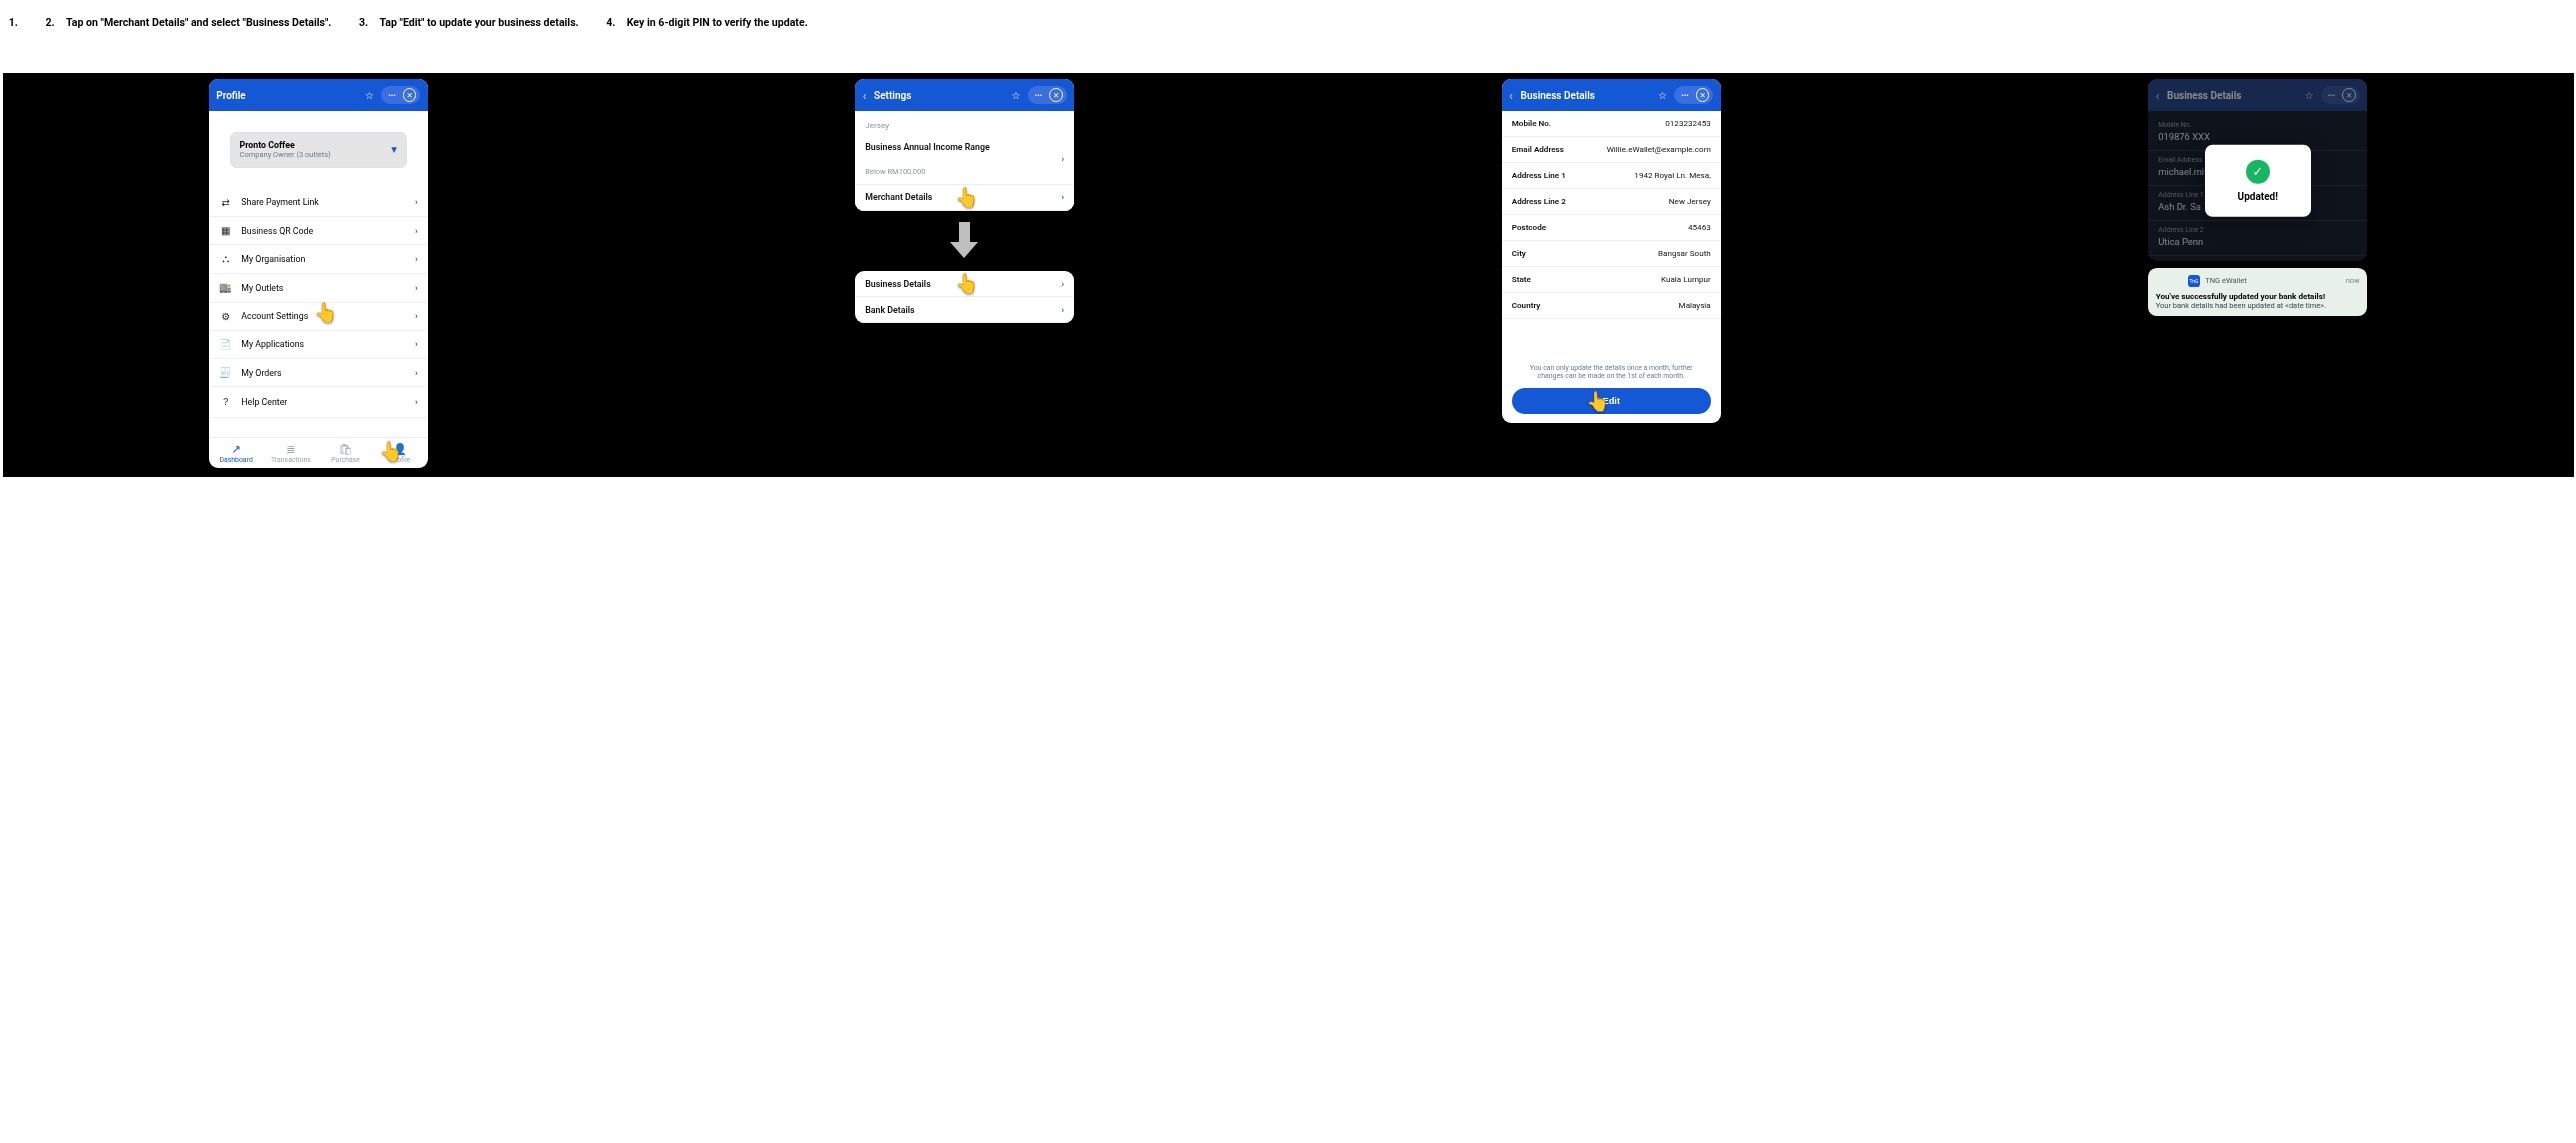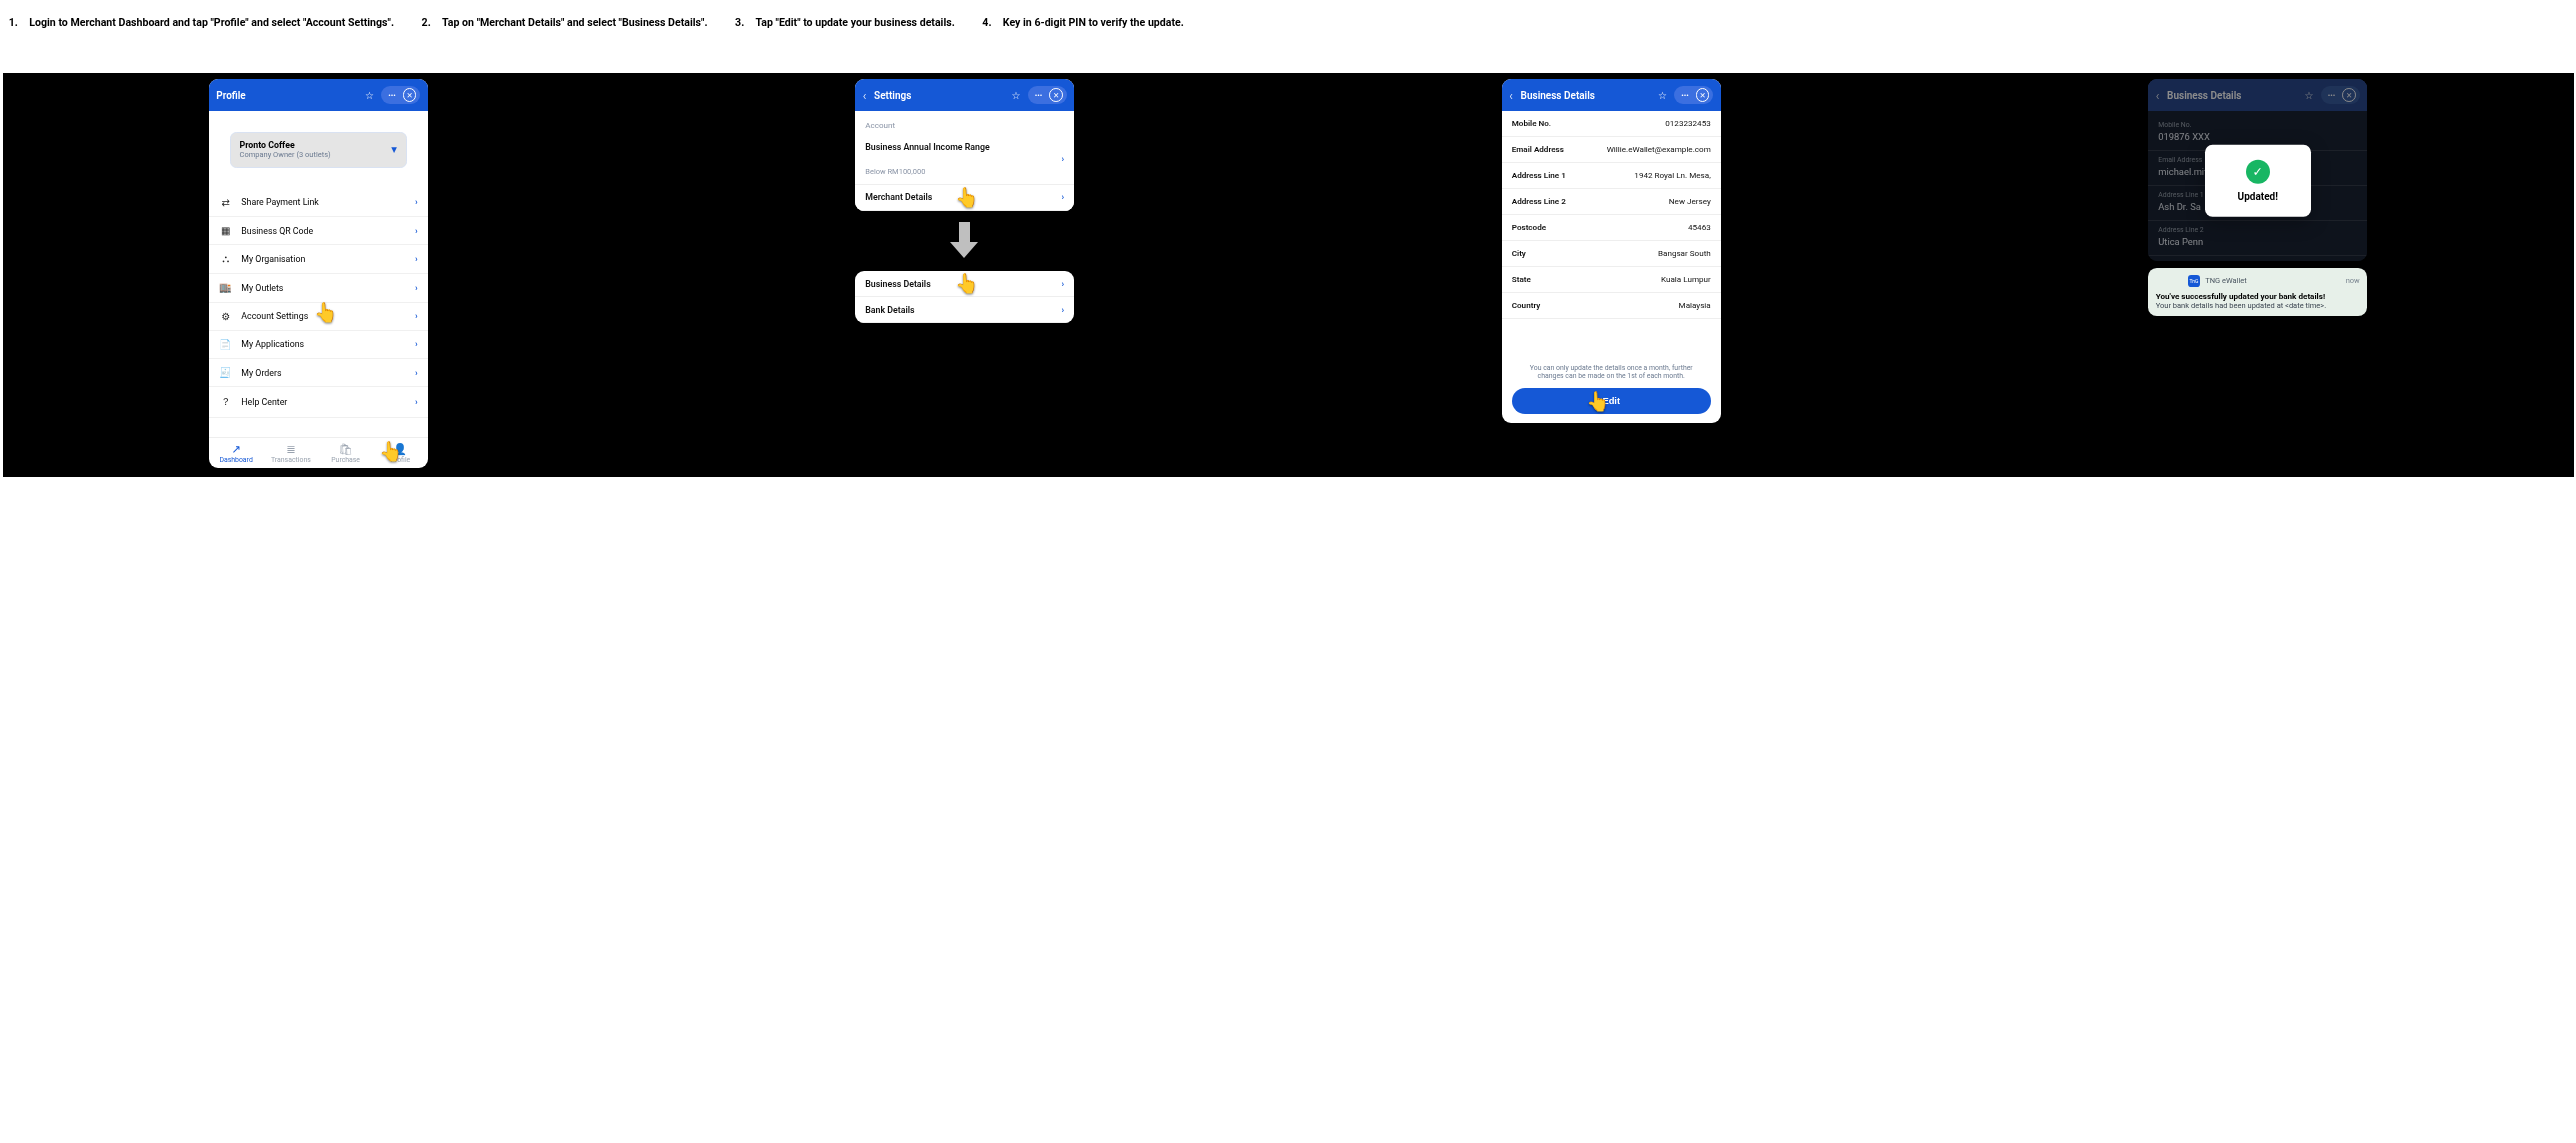--- a/index.html
+++ b/index.html
@@ -76,21 +76,20 @@
 
   .tap-hand { position: absolute; font-size: 19px; pointer-events: none; filter: drop-shadow(0 1.3px 1.3px rgba(0,0,0,.5)); }
   .rel { position: relative; }
 </style>
 </head>
 <body>
 
 <div class="steps-row">
   <div class="step-head">
     <span class="step-num">1.</span>
-    <span>Login to Merchant Dashboard and tap "Profile" and select "Account Settings".</span>
   </div>
   <div class="step-head">
     <span class="step-num">2.</span>
     <span>Tap on "Merchant Details" and select "Business Details".</span>
   </div>
   <div class="step-head">
     <span class="step-num">3.</span>
     <span>Tap "Edit" to update your business details.</span>
   </div>
   <div class="step-head">
@@ -193,21 +192,21 @@
         <span class="title">Settings</span>
         <span class="icons">
           <span class="icbtn star">☆</span>
           <span class="pill">
             <span class="icbtn">•••</span>
             <span class="icbtn outline">✕</span>
           </span>
         </span>
       </div>
       <div class="settings-body">
-        <div class="section-label">Account</div>
+        <div class="section-label">Jersey</div>
         <div class="setting-row">
           <div class="grow">
             <div class="t">Business Annual Income Range</div>
             <div class="s">Below RM100,000</div>
           </div>
           <span class="chev">›</span>
         </div>
         <div class="setting-row rel">
           <div class="grow">
               <div class="t">Merchant Details</div>

